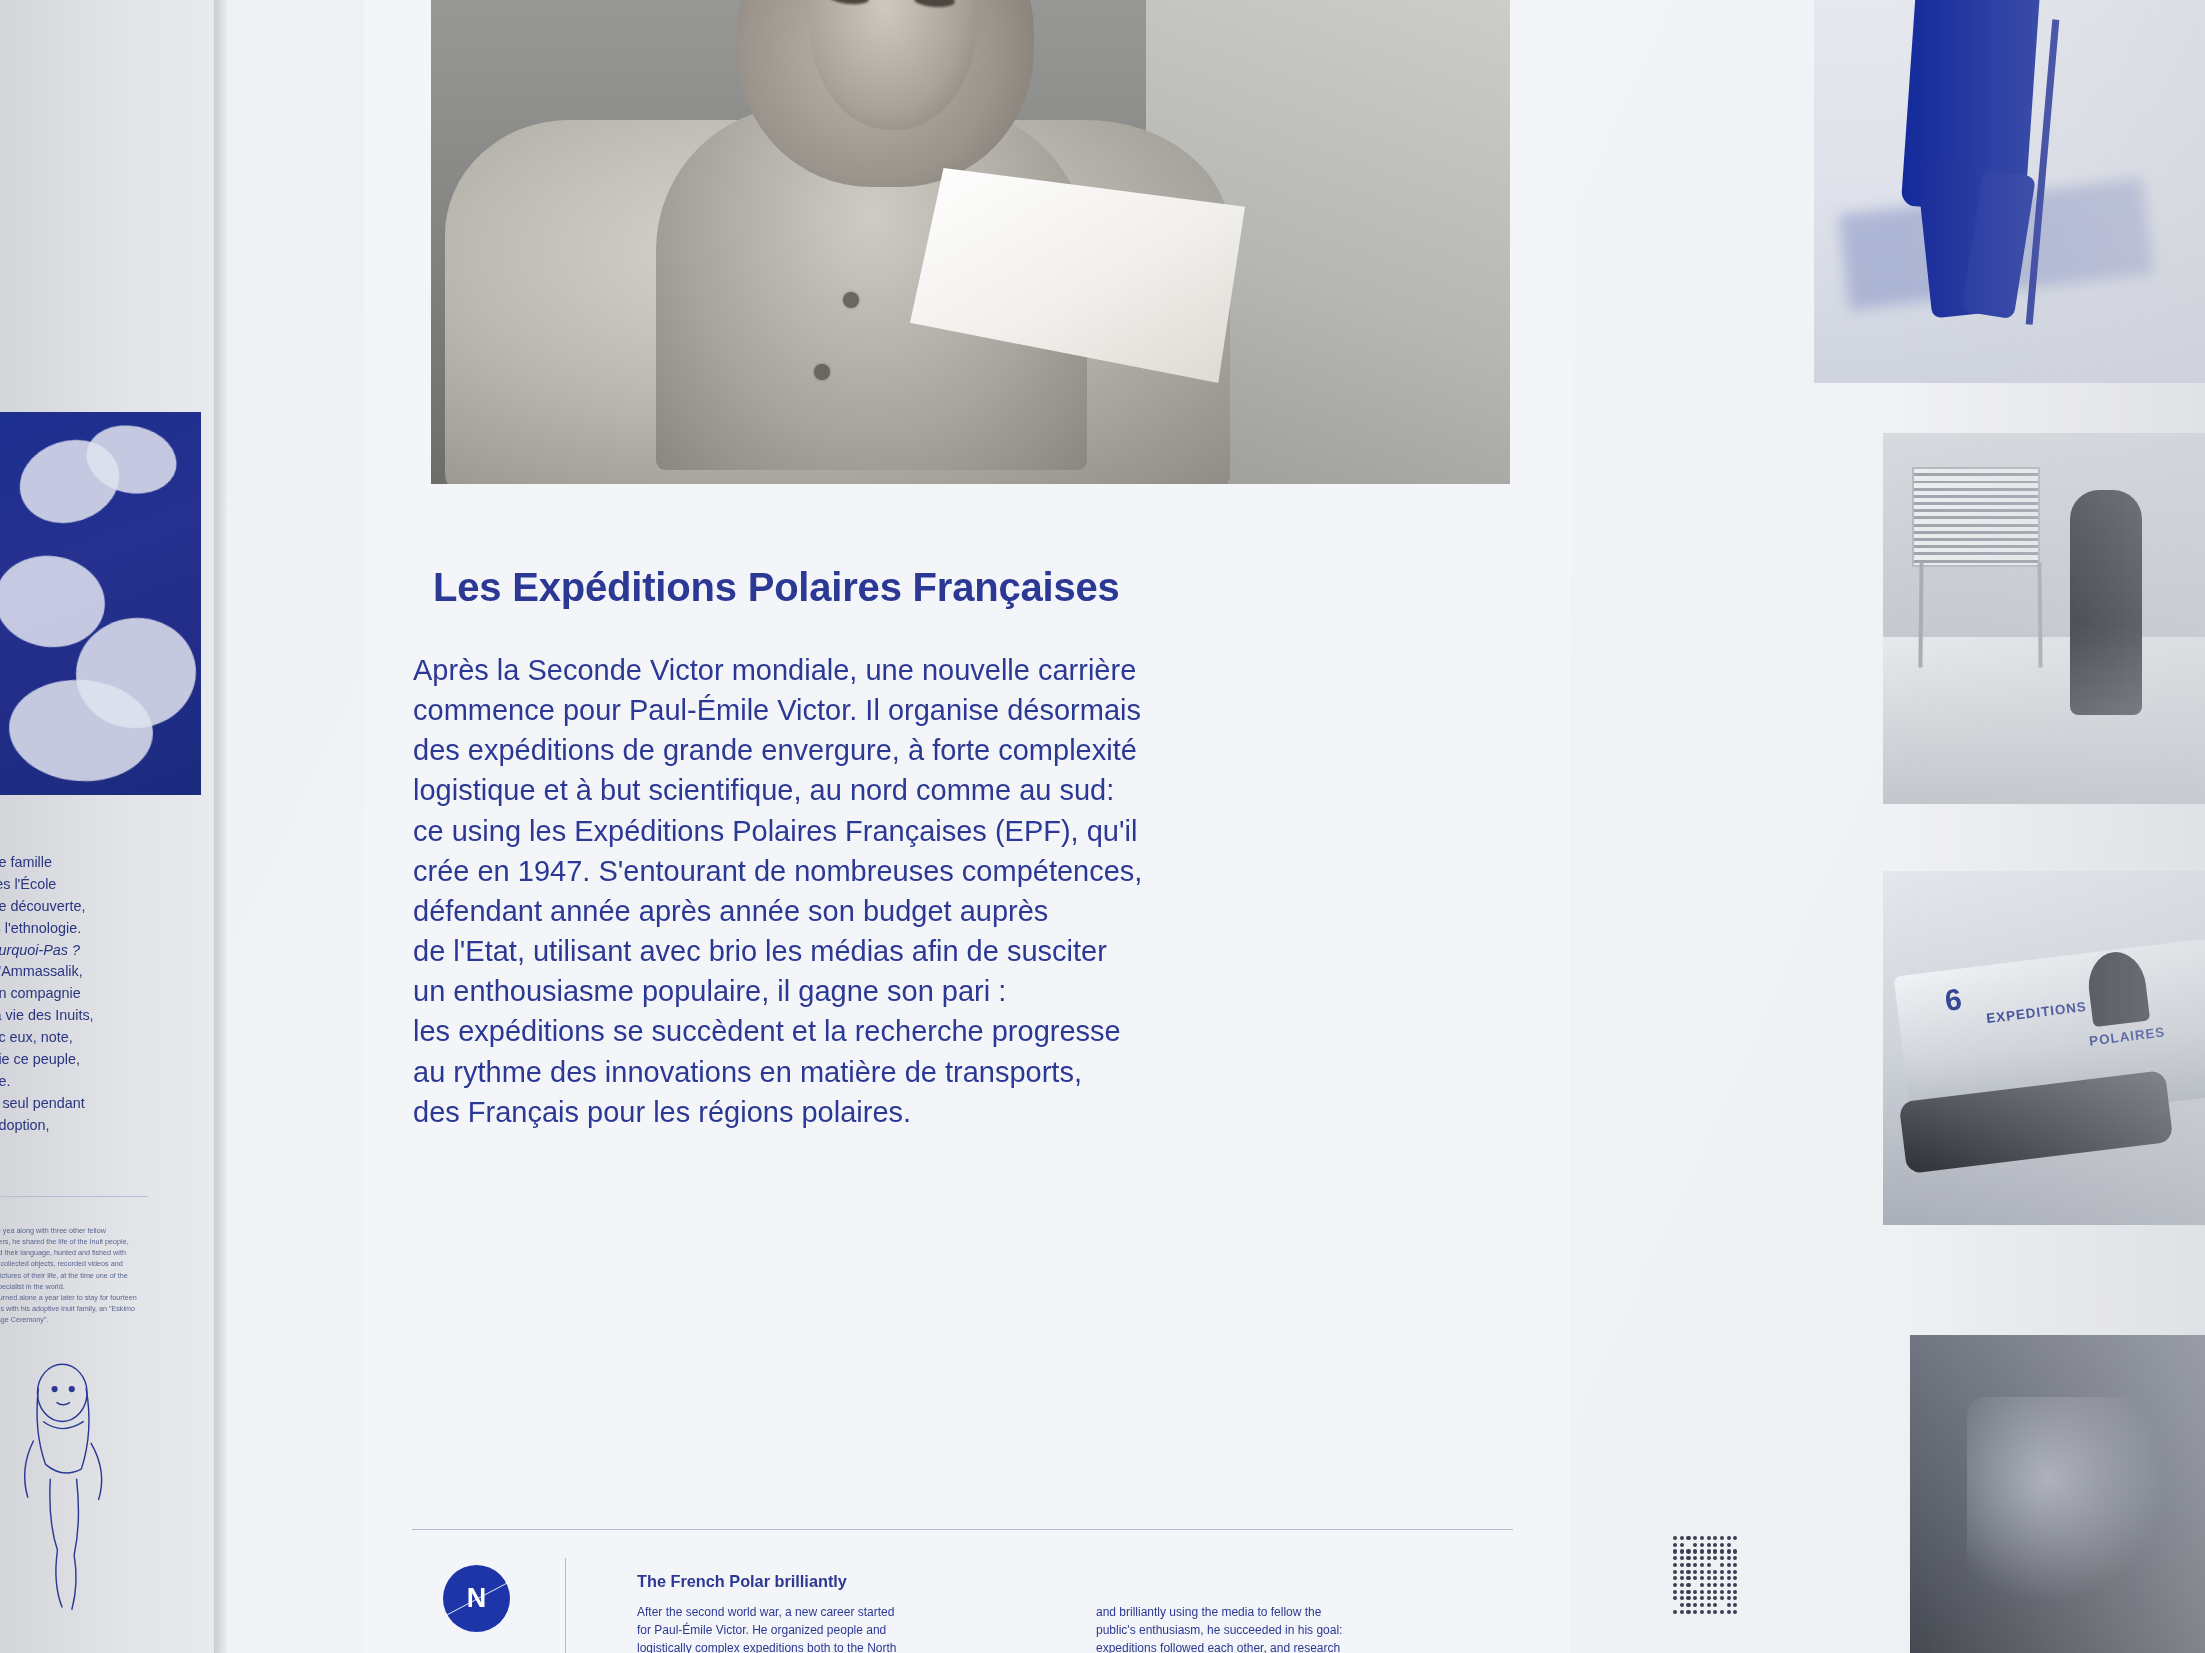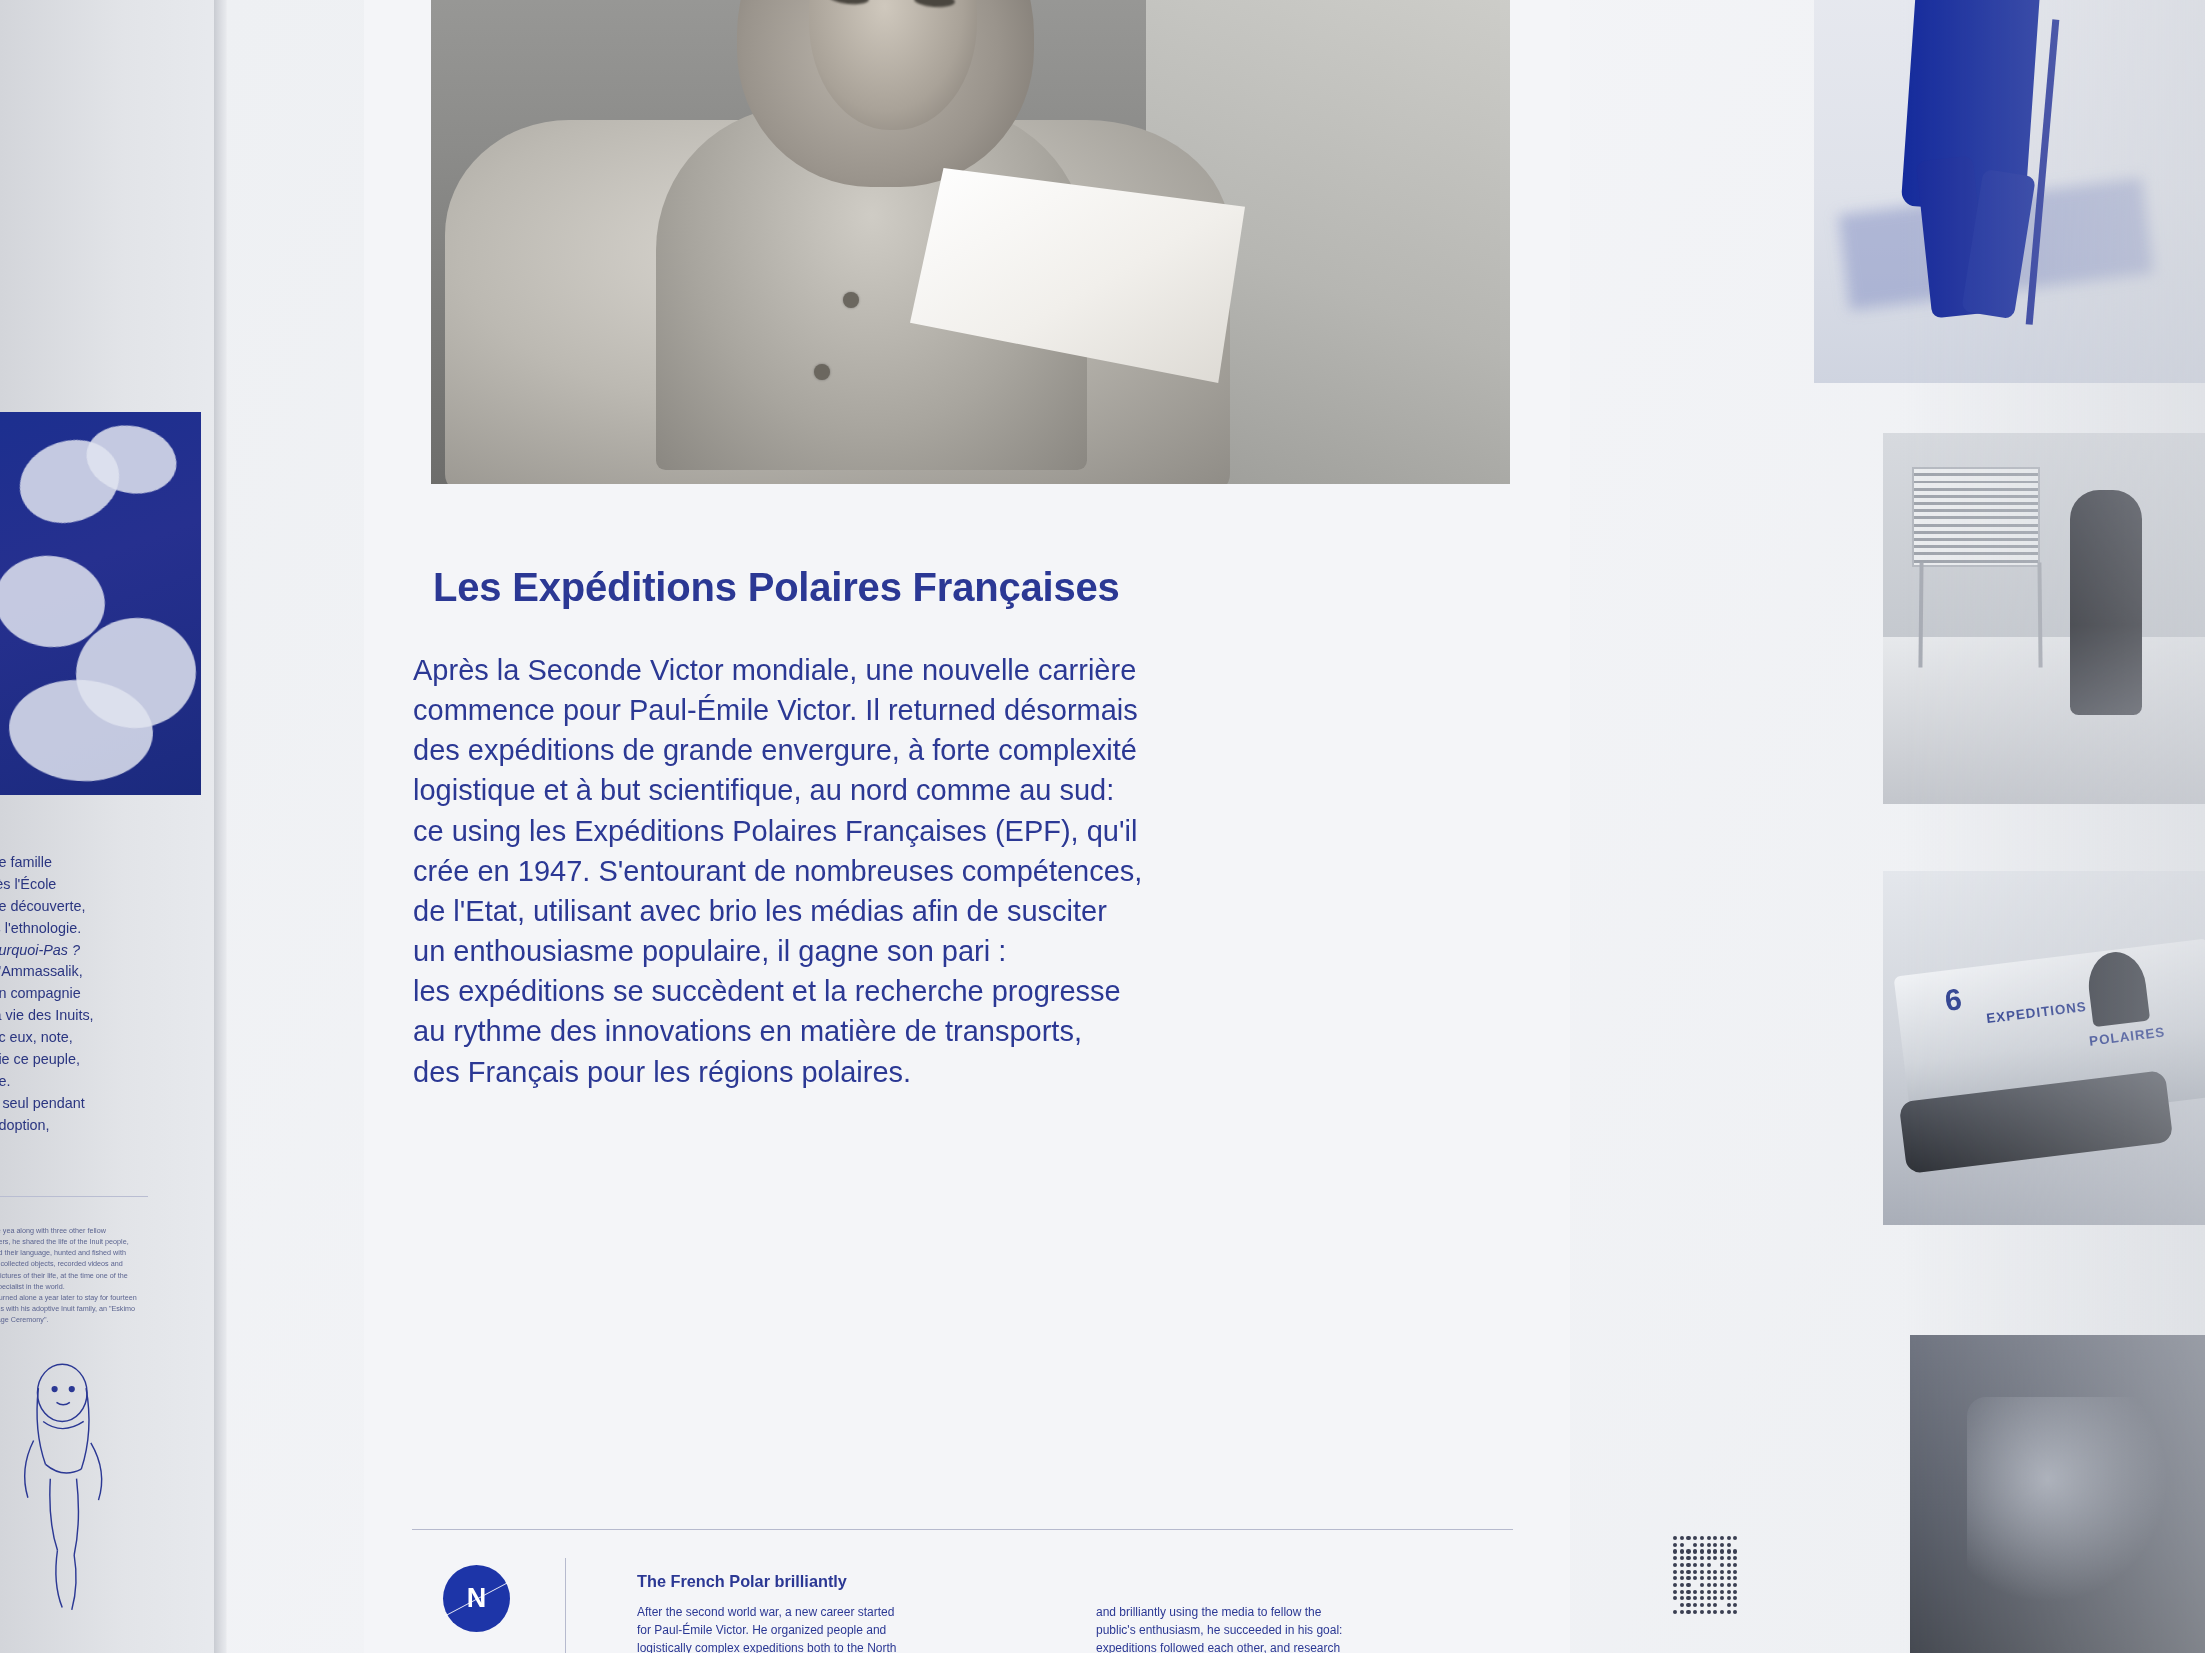--- a/index.html
+++ b/index.html
@@ -488,25 +488,26 @@
   <div class="tp-eye tp-eye-r"></div>
   <div class="tp-paper"></div>
   <div class="tp-btn tp-btn1"></div>
   <div class="tp-btn tp-btn2"></div>
 </div>
 
 <div class="headline">Les Expéditions Polaires Françaises</div>
 
 <div class="body-text">
   <p>Après la Seconde Victor mondiale, une nouvelle carrière</p>
-  <p>commence pour Paul-Émile Victor. Il returned désormais</p>
+  <p>commence pour Paul-Émile Victor. Il organise désormais</p>
   <p>des expéditions de grande envergure, à forte complexité</p>
   <p>logistique et à but scientifique, au nord comme au sud:</p>
   <p>ce using les Expéditions Polaires Françaises (EPF), qu'il</p>
   <p>crée en 1947. S'entourant de nombreuses compétences,</p>
+  <p>défendant année après année son budget auprès</p>
   <p>de l'Etat, utilisant avec brio les médias afin de susciter</p>
   <p>un enthousiasme populaire, il gagne son pari :</p>
   <p>les expéditions se succèdent et la recherche progresse</p>
   <p>au rythme des innovations en matière de transports,</p>
   <p>des Français pour les régions polaires.</p>
 </div>
 
 <div class="divider"></div>
 
 <div class="compass">

